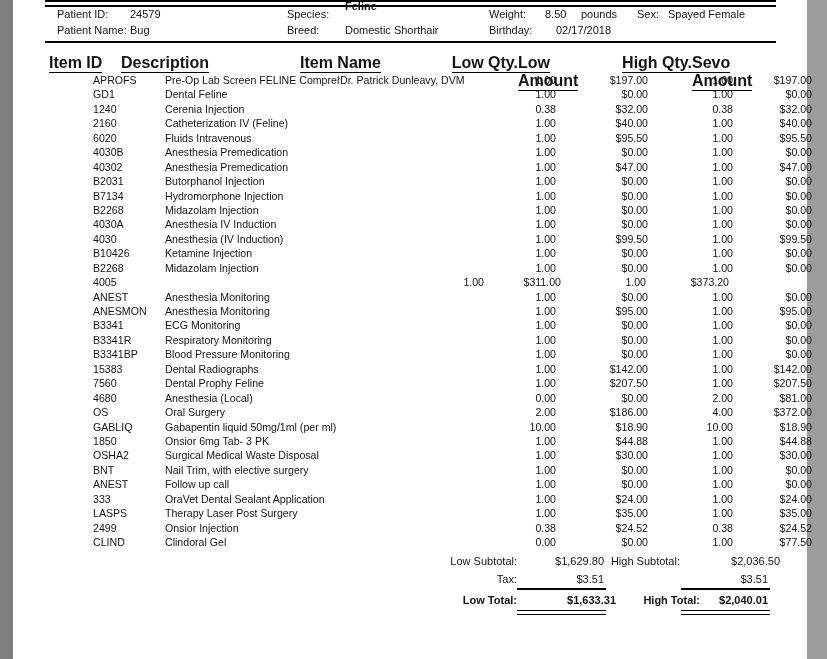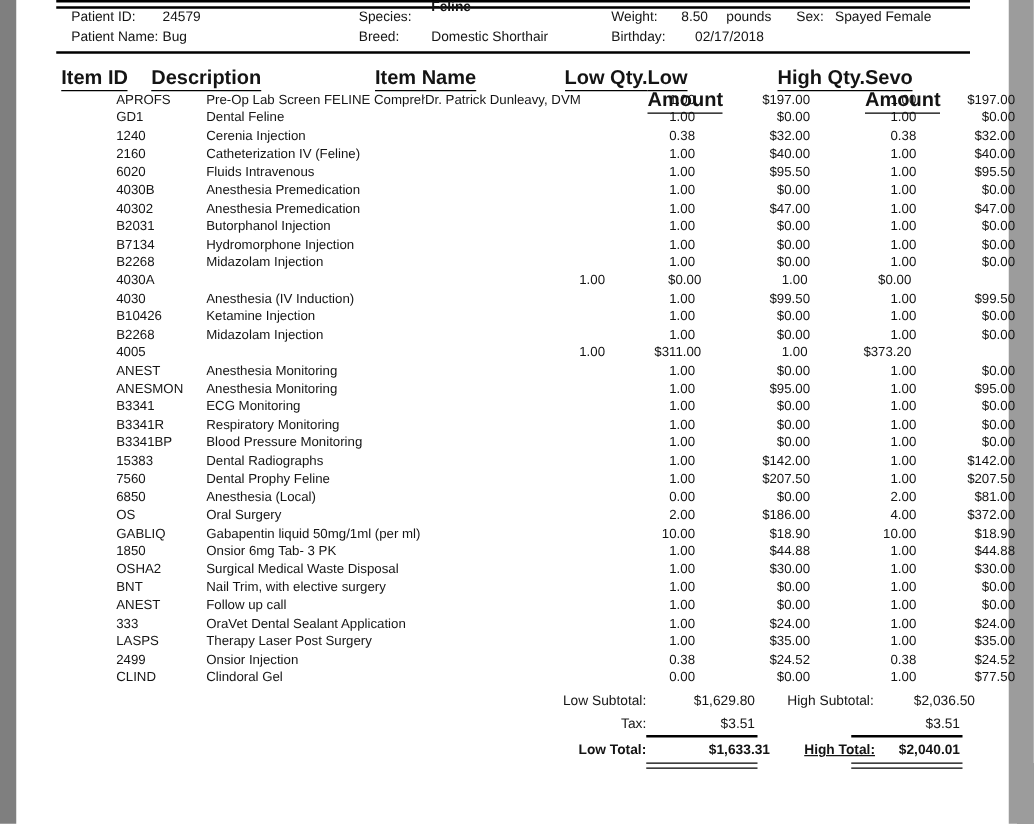--- a/index.html
+++ b/index.html
@@ -166,20 +166,21 @@
       <div class="c-id">B2268</div>
       <div class="c-desc">Midazolam Injection</div>
       <div class="c-staff"></div>
       <div class="c-num c-num-low">1.00</div>
       <div class="c-amt c-amt-low">$0.00</div>
       <div class="c-num c-num-high">1.00</div>
       <div class="c-amt c-amt-high">$0.00</div>
     </div>
     <div class="trow">
       <div class="c-id">4030A</div>
+      <div class="c-desc">Anesthesia IV Induction</div>
       <div class="c-staff"></div>
       <div class="c-num c-num-low">1.00</div>
       <div class="c-amt c-amt-low">$0.00</div>
       <div class="c-num c-num-high">1.00</div>
       <div class="c-amt c-amt-high">$0.00</div>
     </div>
     <div class="trow">
       <div class="c-id">4030</div>
       <div class="c-desc">Anesthesia (IV Induction)</div>
       <div class="c-staff"></div>
@@ -271,21 +272,21 @@
     <div class="trow">
       <div class="c-id">7560</div>
       <div class="c-desc">Dental Prophy Feline</div>
       <div class="c-staff"></div>
       <div class="c-num c-num-low">1.00</div>
       <div class="c-amt c-amt-low">$207.50</div>
       <div class="c-num c-num-high">1.00</div>
       <div class="c-amt c-amt-high">$207.50</div>
     </div>
     <div class="trow">
-      <div class="c-id">6850</div>
+      <div class="c-id">4680</div>
       <div class="c-desc">Anesthesia (Local)</div>
       <div class="c-staff"></div>
       <div class="c-num c-num-low">0.00</div>
       <div class="c-amt c-amt-low">$0.00</div>
       <div class="c-num c-num-high">2.00</div>
       <div class="c-amt c-amt-high">$81.00</div>
     </div>
     <div class="trow">
       <div class="c-id">OS</div>
       <div class="c-desc">Oral Surgery</div>
@@ -373,29 +374,29 @@
       <div class="c-staff"></div>
       <div class="c-num c-num-low">0.00</div>
       <div class="c-amt c-amt-low">$0.00</div>
       <div class="c-num c-num-high">1.00</div>
       <div class="c-amt c-amt-high">$77.50</div>
     </div>
   </div>
 
 <div class="tot" style="left:380px;top:555px;width:137px;">Low Subtotal:</div>
 <div class="tot" style="left:488px;top:555px;width:116px;">$1,629.80</div>
-<div class="tot" style="left:599px;top:555px;width:100px;">High Subtotal:</div>
+<div class="tot" style="left:580px;top:555px;width:100px;">High Subtotal:</div>
 <div class="tot" style="left:660px;top:555px;width:120px;">$2,036.50</div>
 
 <div class="tot" style="left:380px;top:573px;width:137px;">Tax:</div>
 <div class="tot" style="left:500px;top:573px;width:104px;">$3.51</div>
 <div class="tot" style="left:660px;top:573px;width:108px;">$3.51</div>
 
 <div class="rule" style="left:517px;top:588px;width:89px;height:1.5px;"></div>
 <div class="rule" style="left:681px;top:588px;width:89px;height:1.5px;"></div>
 
 <div class="tot tot-bold" style="left:380px;top:594px;width:137px;">Low Total:</div>
 <div class="tot tot-bold" style="left:500px;top:594px;width:104px;margin-left:12px;">$1,633.31</div>
-<div class="tot tot-bold" style="left:600px;top:594px;width:100px;text-decoration:underline;">High Total:</div>
+<div class="tot tot-bold" style="left:600px;top:594px;width:100px;">High Total:</div>
 <div class="tot tot-bold" style="left:660px;top:594px;width:108px;">$2,040.01</div>
 
 <div class="double-rule" style="left:517px;top:610px;width:89px;"></div>
 <div class="double-rule" style="left:681px;top:610px;width:89px;"></div>
 
 </body></html>

